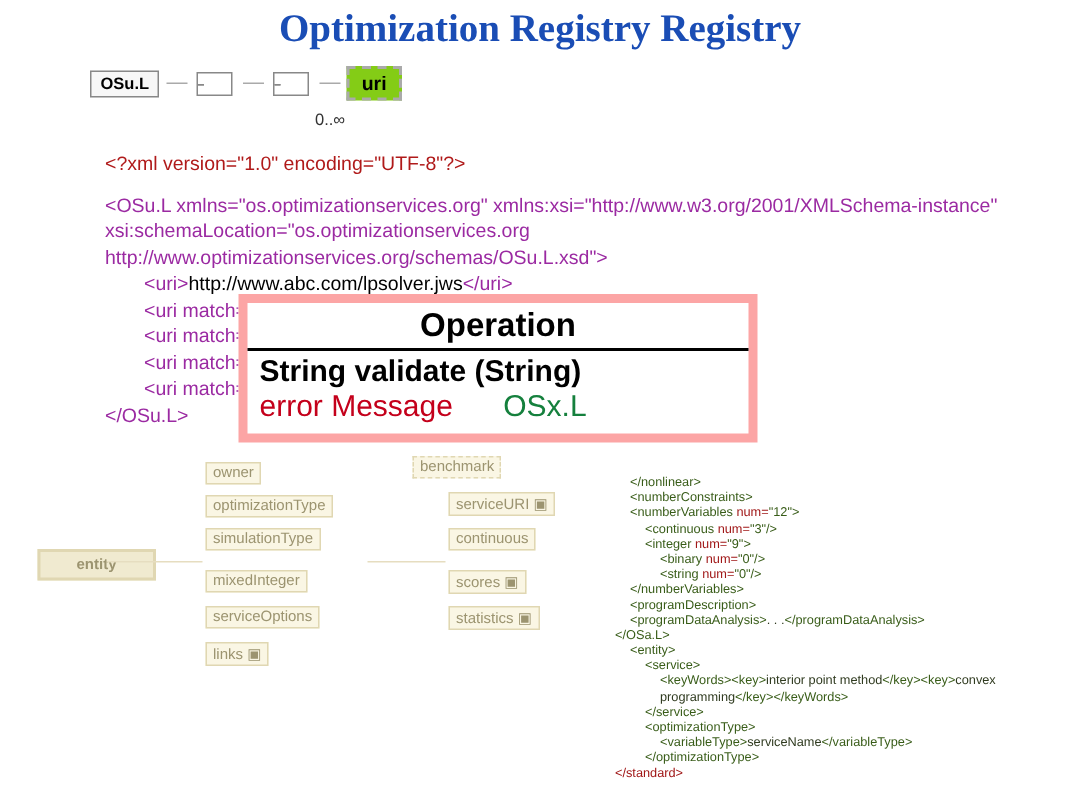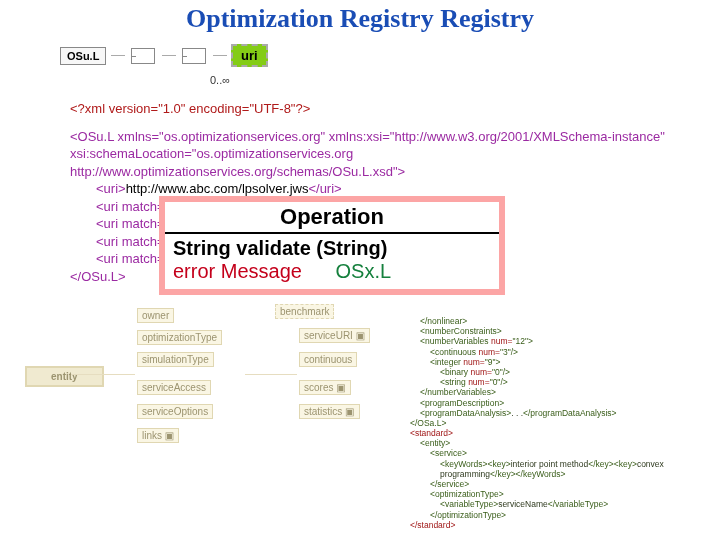--- a/index.html
+++ b/index.html
@@ -201,21 +201,21 @@
       <span class="osxl">OSx.L</span>
     </div>
   </div>
 </div>
 
 <div class="faint">
   <div class="fbox froot">entity</div>
   <div class="fbox col1" style="top:0">owner</div>
   <div class="fbox col1" style="top:22px">optimizationType</div>
   <div class="fbox col1" style="top:44px">simulationType</div>
-  <div class="fbox col1" style="top:72px">serviceAccess</div>
+  <div class="fbox col1" style="top:72px">mixedInteger</div>
   <div class="fbox col1" style="top:96px">serviceOptions</div>
   <div class="fbox col1" style="top:120px">links ▣</div>
 
   <div class="fbox" style="top:-4px;left:250px;border:1px dashed #e0d7b2;">benchmark</div>
   <div class="fbox col2" style="top:20px">serviceURI ▣</div>
   <div class="fbox col2" style="top:44px">continuous</div>
   <div class="fbox col2" style="top:72px">scores ▣</div>
   <div class="fbox col2" style="top:96px">statistics ▣</div>
 
   <div class="conn" style="top:66px;left:46px;width:64px"></div>
@@ -227,21 +227,20 @@
   <div class="i2"><span class="t">&lt;numberConstraints&gt;</span></div>
   <div class="i2"><span class="t">&lt;numberVariables </span><span class="s">num=</span><span class="t">"12"&gt;</span></div>
   <div class="i3"><span class="t">&lt;continuous </span><span class="s">num=</span><span class="t">"3"/&gt;</span></div>
   <div class="i3"><span class="t">&lt;integer </span><span class="s">num=</span><span class="t">"9"&gt;</span></div>
   <div class="i4"><span class="t">&lt;binary </span><span class="s">num=</span><span class="t">"0"/&gt;</span></div>
   <div class="i4"><span class="t">&lt;string </span><span class="s">num=</span><span class="t">"0"/&gt;</span></div>
   <div class="i2"><span class="t">&lt;/numberVariables&gt;</span></div>
   <div class="i2"><span class="t">&lt;programDescription&gt;</span></div>
   <div class="i2"><span class="t">&lt;programDataAnalysis&gt;</span><span>. . .</span><span class="t">&lt;/programDataAnalysis&gt;</span></div>
   <div class="i1"><span class="t">&lt;/OSa.L&gt;</span></div>
-  <div class="i1"><span class="s">&lt;standard&gt;</span></div>
   <div class="i2"><span class="t">&lt;entity&gt;</span></div>
   <div class="i3"><span class="t">&lt;service&gt;</span></div>
   <div class="i4"><span class="t">&lt;keyWords&gt;&lt;key&gt;</span><span>interior point method</span><span class="t">&lt;/key&gt;&lt;key&gt;</span><span>convex programming</span><span class="t">&lt;/key&gt;&lt;/keyWords&gt;</span></div>
   <div class="i3"><span class="t">&lt;/service&gt;</span></div>
   <div class="i3"><span class="t">&lt;optimizationType&gt;</span></div>
   <div class="i4"><span class="t">&lt;variableType&gt;</span><span>serviceName</span><span class="t">&lt;/variableType&gt;</span></div>
   <div class="i3"><span class="t">&lt;/optimizationType&gt;</span></div>
   <div class="i1"><span class="s">&lt;/standard&gt;</span></div>
 
 </div>

